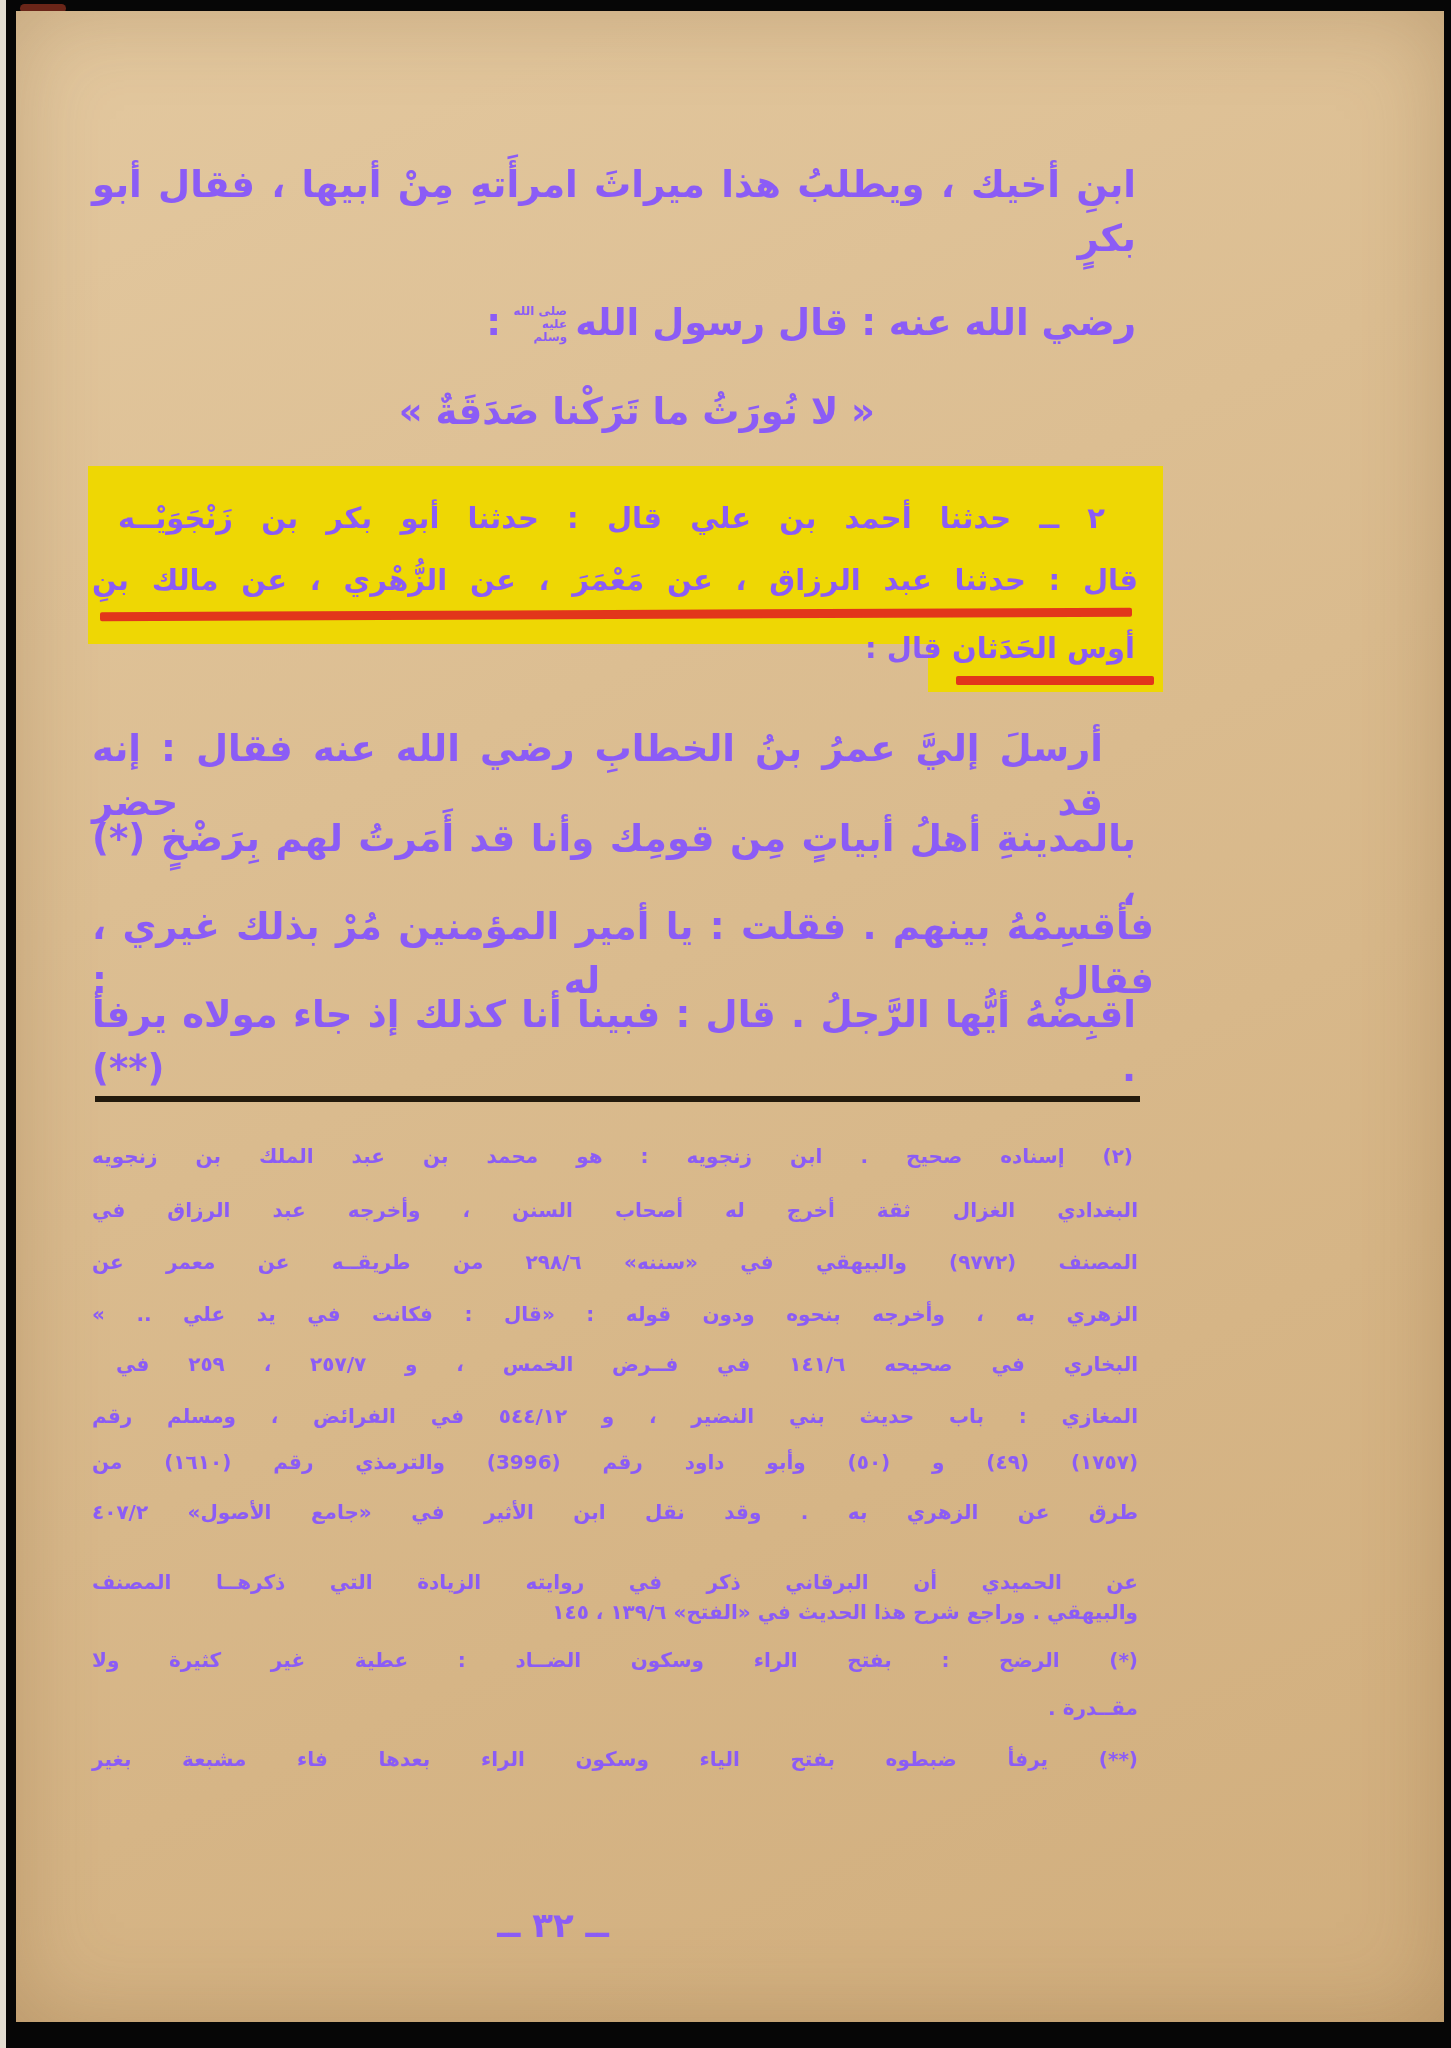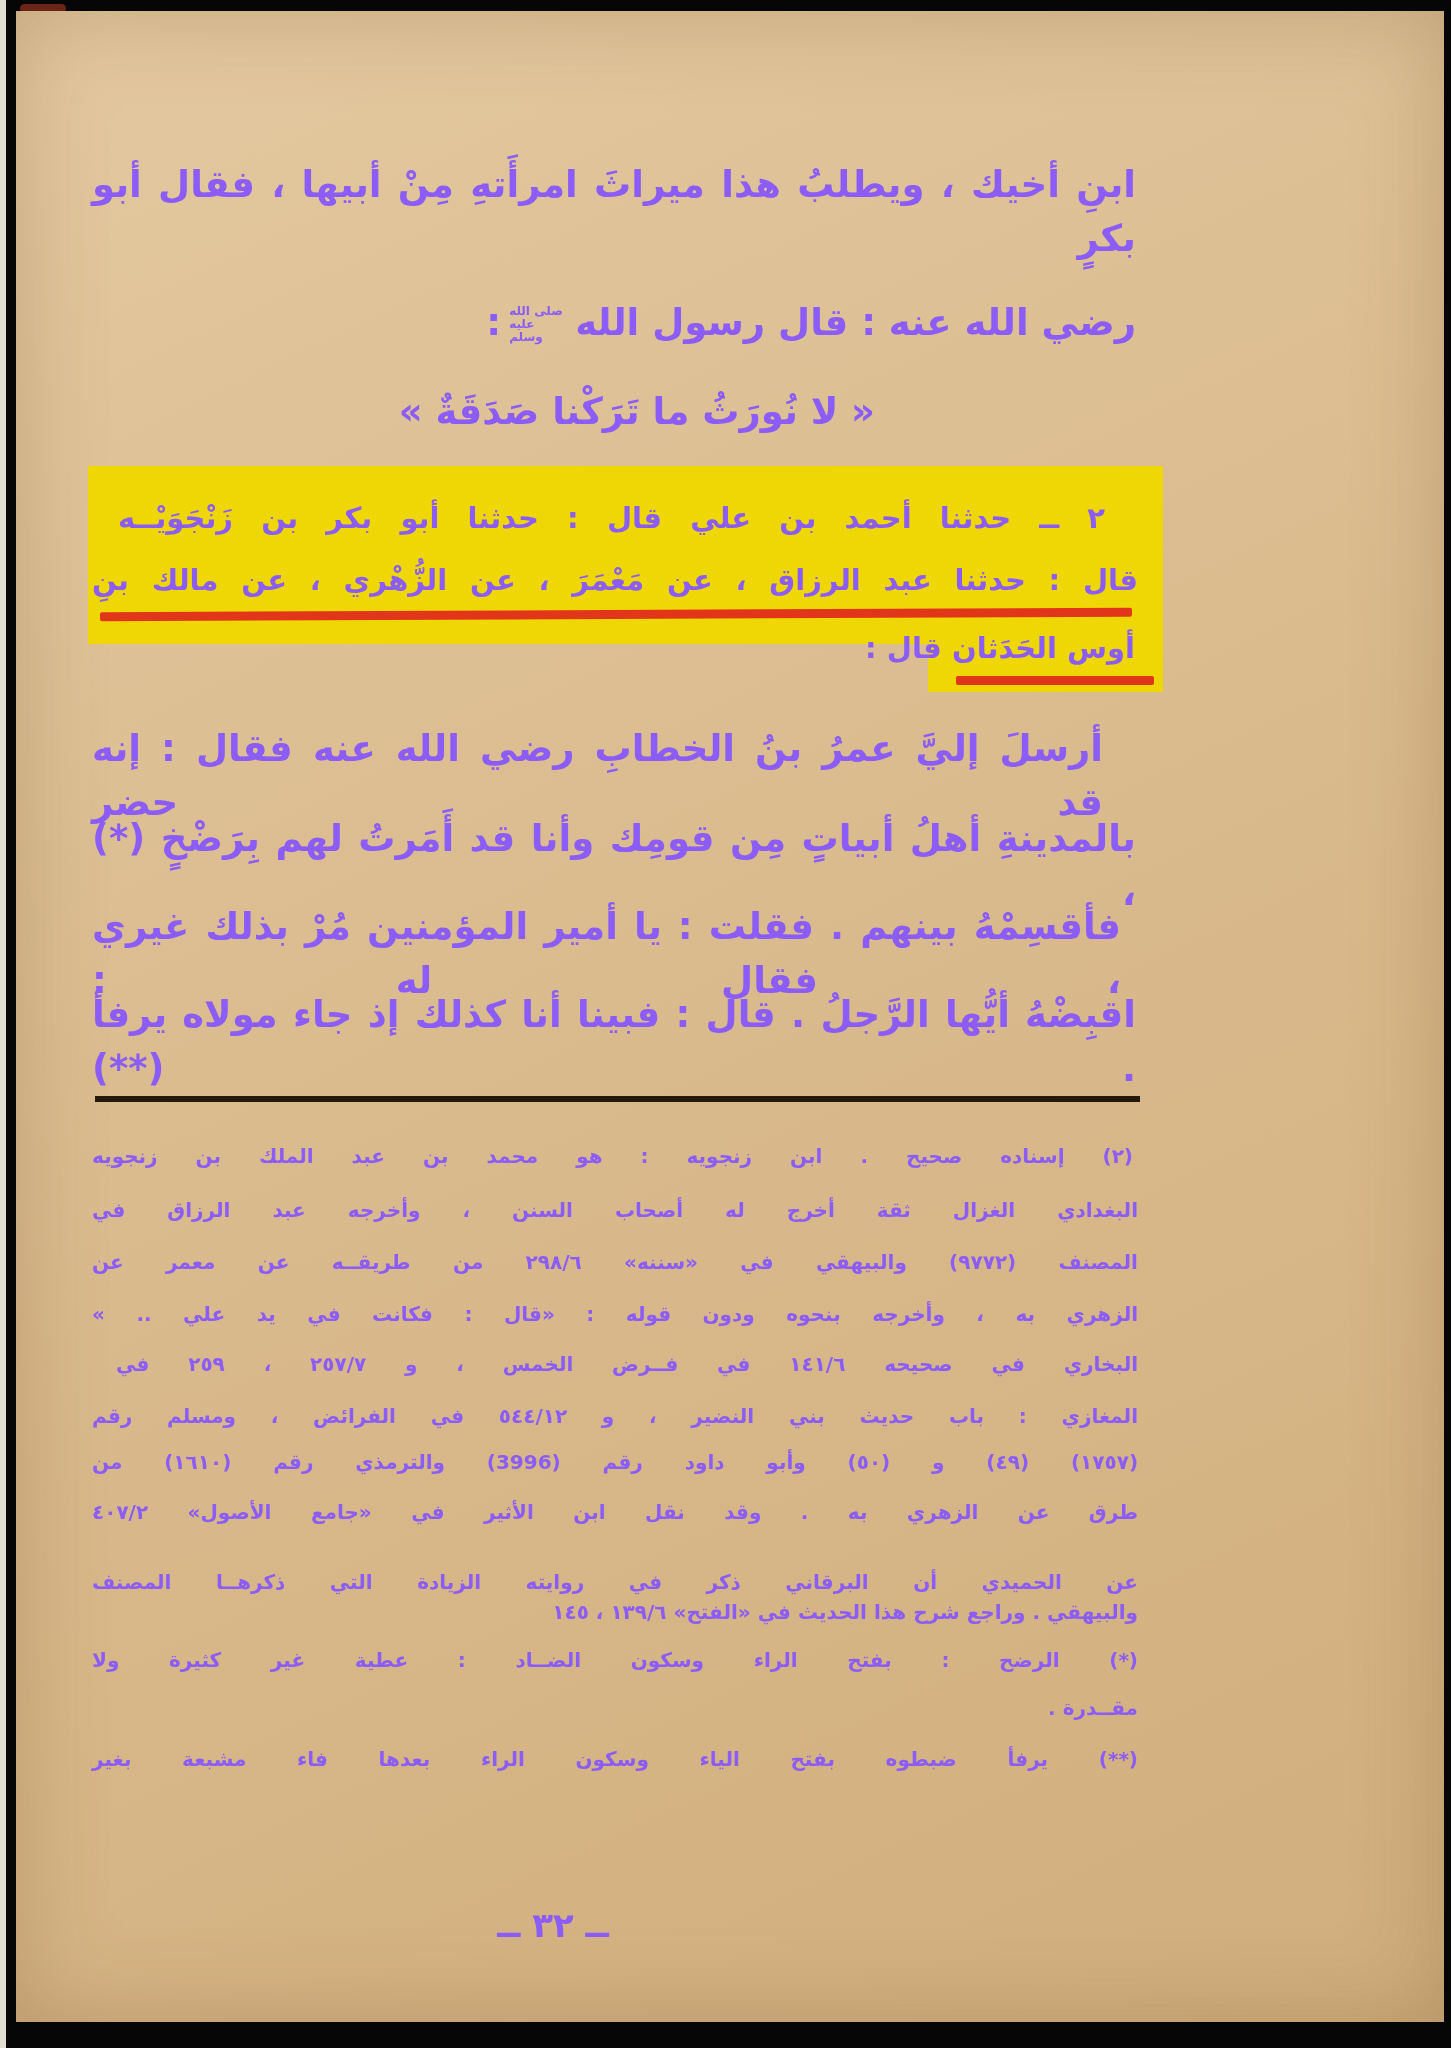--- a/index.html
+++ b/index.html
@@ -10,21 +10,21 @@
          background:linear-gradient(155deg,#e3c89f 0%,#dcbe92 35%,#d6b586 70%,#d1ae7d 100%);
          box-shadow:inset 0 0 90px rgba(115,78,38,.28);}
   .artifact{position:absolute;left:20px;top:4px;width:46px;height:9px;border-radius:5px;background:#7d2b1c;opacity:.85;}
   .content{position:absolute;inset:0;direction:rtl;color:#8b5cf6;font-weight:700;}
   .line{position:absolute;}
   .just{text-align:justify;text-align-last:justify;text-justify:inter-word;word-spacing:2px;}
   .nw{white-space:nowrap;}
   .body-size{font-size:37px;line-height:1.45;}
   .hl-size{font-size:29px;line-height:1.4;}
   .fn-size{font-size:20px;line-height:1.4;}
-  .honorific{display:inline-block;width:58px;font-size:12px;line-height:1.1;text-align:left;
+  .honorific{display:inline-block;width:58px;font-size:12px;line-height:1.1;text-align:right;
              vertical-align:middle;margin:0 8px;white-space:normal;}
   .hl-rect{position:absolute;background:#eed704;}
   .red-ul{position:absolute;background:#e2361b;border-radius:2px;}
   .divider{position:absolute;background:#231a0c;}
   .pagenum{position:absolute;font-size:34px;text-align:center;}
   .z-text{z-index:3;} .z-mark{z-index:2;} .z-hl{z-index:1;}
 </style>
 </head>
 <body>
 
@@ -48,21 +48,21 @@
     </div>
 
     <div class="line body-size nw z-text" style="top:385px;right:576px;">« لا نُورَثُ ما تَرَكْنا صَدَقَةٌ »</div>
 
     <div class="line just hl-size z-text" style="top:498px;right:346px;left:118px;">٢ ــ حدثنا أحمد بن علي قال : حدثنا أبو بكر بن زَنْجَوَيْــه</div>
     <div class="line just hl-size z-text" style="top:560px;right:313px;left:92px;">قال : حدثنا عبد الرزاق ، عن مَعْمَرَ ، عن الزُّهْري ، عن مالك بنِ</div>
     <div class="line hl-size nw z-text" style="top:628px;right:316px;">أوس الحَدَثان قال :</div>
 
     <div class="line just body-size z-text" style="top:722px;right:348px;left:92px;">أرسلَ إليَّ عمرُ بنُ الخطابِ رضي الله عنه فقال : إنه قد حضر</div>
     <div class="line just body-size z-text" style="top:812px;right:315px;left:92px;">بالمدينةِ أهلُ أبياتٍ مِن قومِك وأنا قد أَمَرتُ لهم بِرَضْخٍ (*) ،</div>
-    <div class="line just body-size z-text" style="top:900px;right:330px;left:92px;">فأقسِمْهُ بينهم . فقلت : يا أمير المؤمنين مُرْ بذلك غيري ، فقال له :</div>
+    <div class="line just body-size z-text" style="top:900px;right:297px;left:92px;">فأقسِمْهُ بينهم . فقلت : يا أمير المؤمنين مُرْ بذلك غيري ، فقال له :</div>
     <div class="line just body-size z-text" style="top:988px;right:315px;left:92px;">اقبِضْهُ أيُّها الرَّجلُ . قال : فبينا أنا كذلك إذ جاء مولاه يرفأ . (**)</div>
 
     <div class="divider z-mark" style="left:95px;top:1096px;width:1045px;height:6px;"></div>
 
     <div class="line just fn-size z-text" style="top:1142px;right:318px;left:92px;">(٢) إسناده صحيح . ابن زنجويه : هو محمد بن عبد الملك بن زنجويه</div>
     <div class="line just fn-size z-text" style="top:1196px;right:313px;left:92px;">البغدادي الغزال ثقة أخرج له أصحاب السنن ، وأخرجه عبد الرزاق في</div>
     <div class="line just fn-size z-text" style="top:1248px;right:313px;left:92px;">المصنف (٩٧٧٢) والبيهقي في «سننه» ٢٩٨/٦ من طريقــه عن معمر عن</div>
     <div class="line just fn-size z-text" style="top:1300px;right:313px;left:92px;">الزهري به ، وأخرجه بنحوه ودون قوله : «قال : فكانت في يد علي .. »</div>
     <div class="line just fn-size z-text" style="top:1350px;right:313px;left:92px;margin-left:24px;">البخاري في صحيحه ١٤١/٦ في فــرض الخمس ، و ٢٥٧/٧ ، ٢٥٩ في</div>
     <div class="line just fn-size z-text" style="top:1402px;right:313px;left:92px;">المغازي : باب حديث بني النضير ، و ٥٤٤/١٢ في الفرائض ، ومسلم رقم</div>

